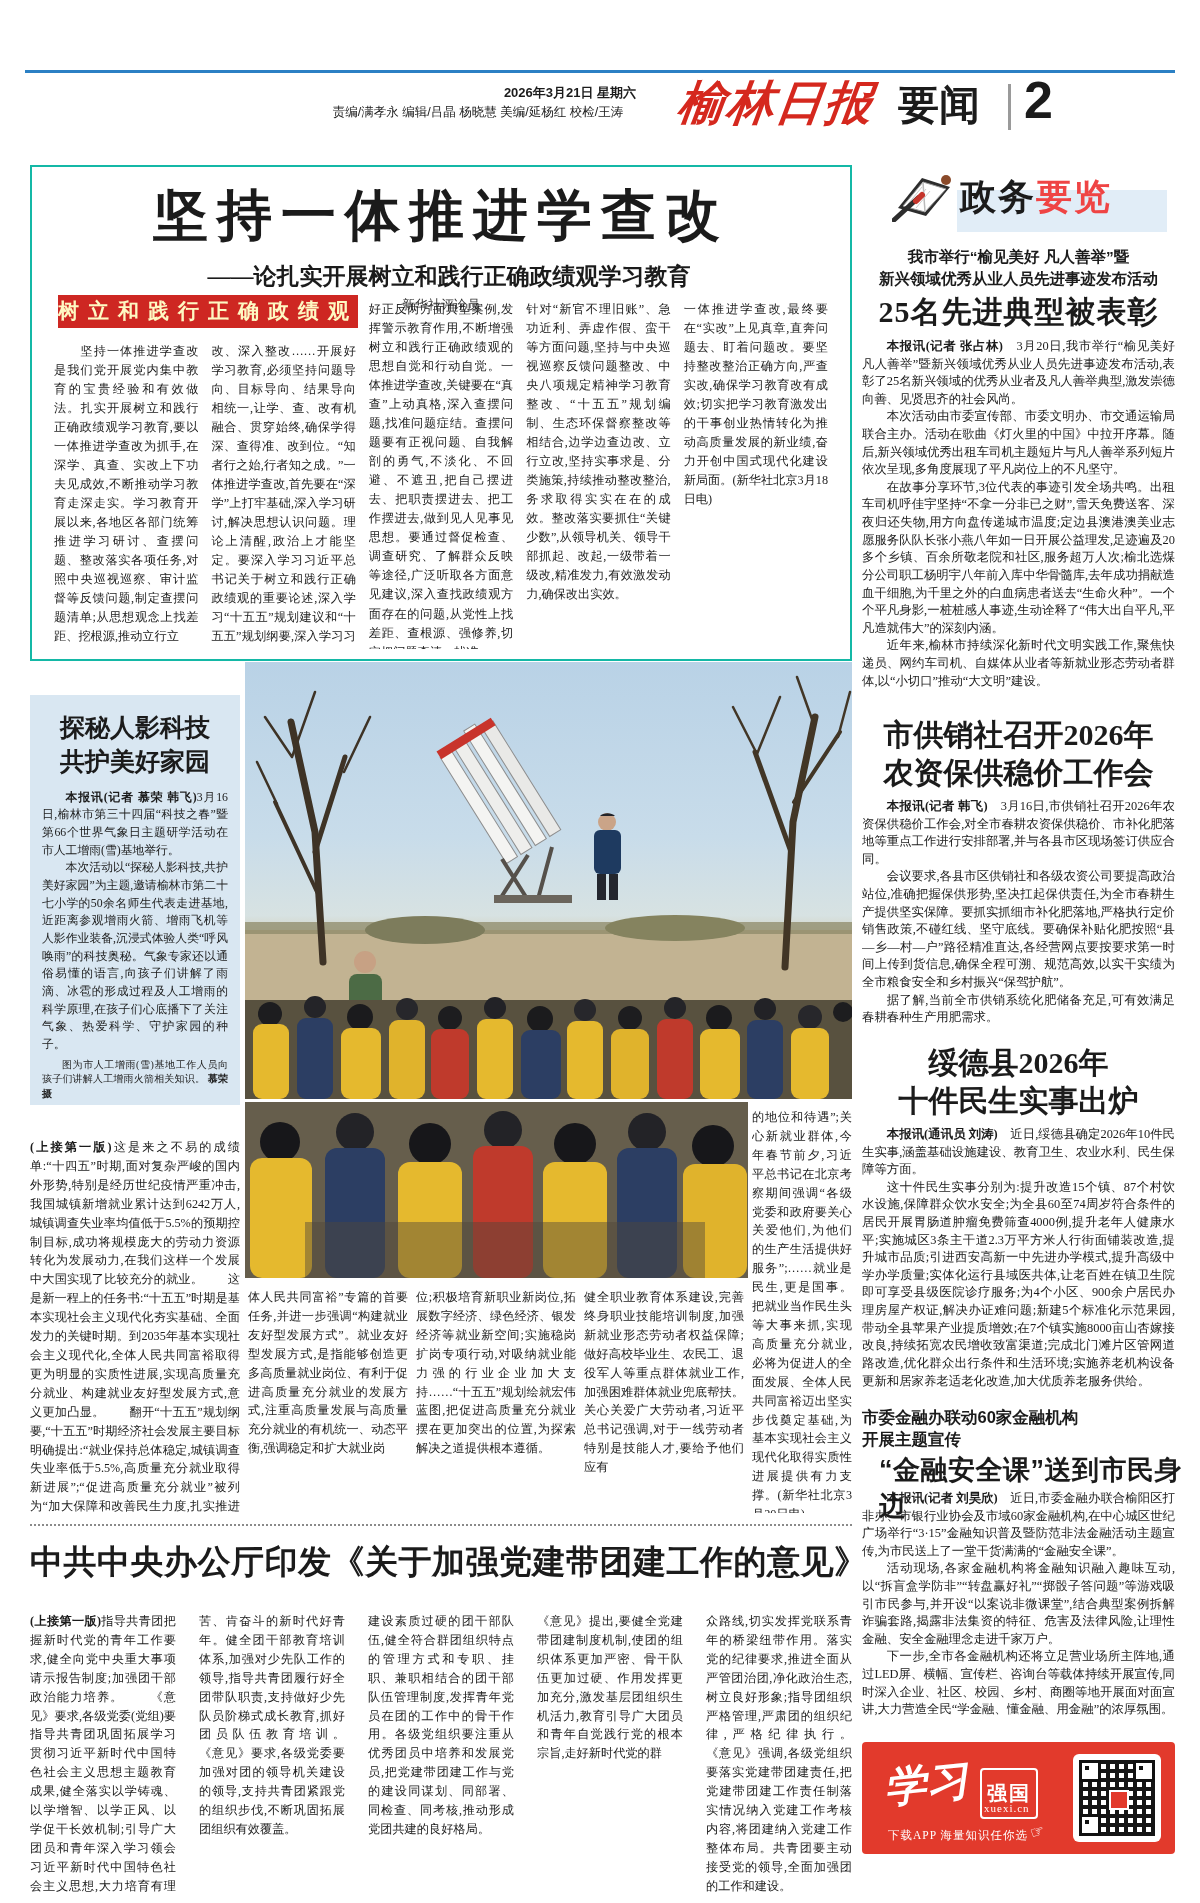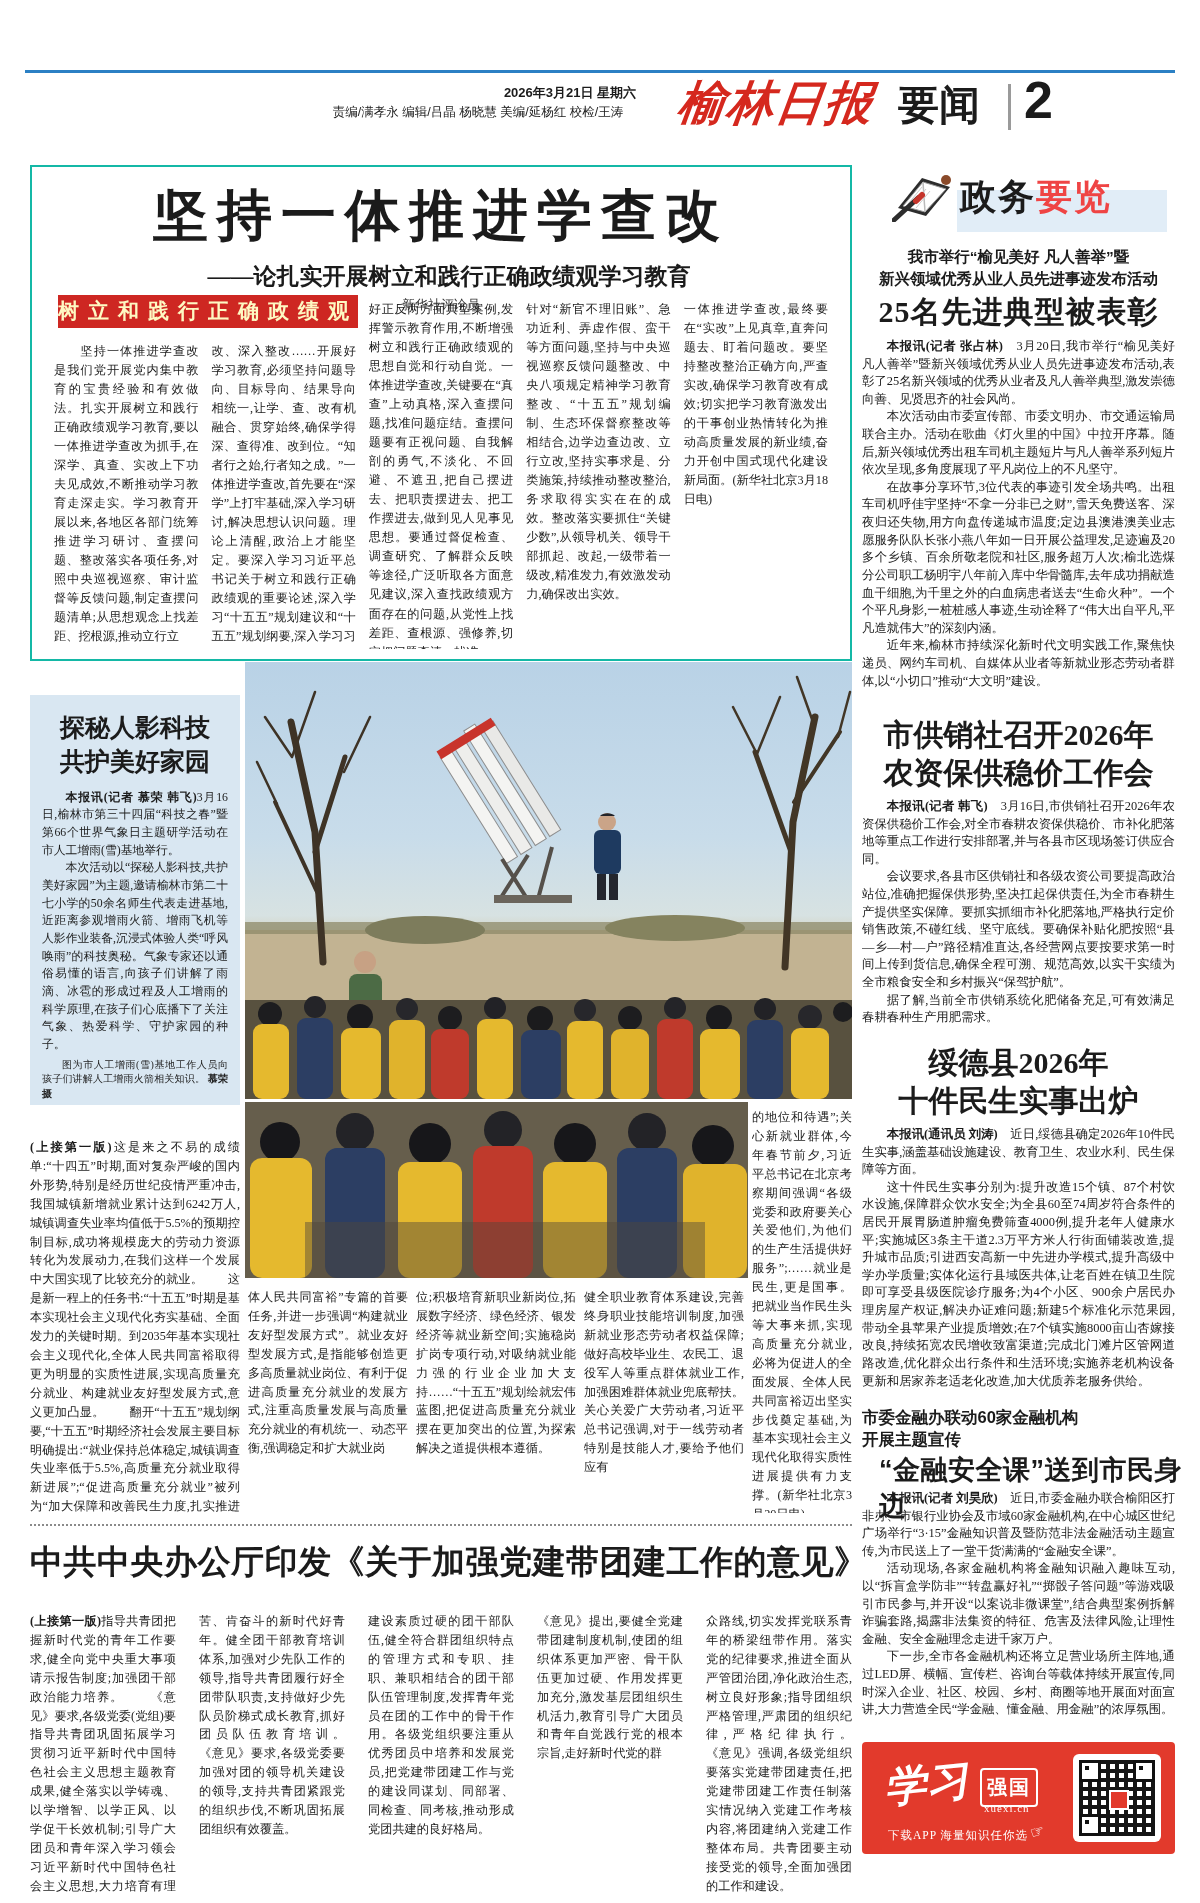--- a/index.html
+++ b/index.html
@@ -66,21 +66,21 @@
   #supply-body{top:798px;height:240px;}
   #suide-h{top:1044px;font-size:30px;font-weight:900;text-align:center;line-height:1.25;}
   #suide-body{top:1126px;height:266px;}
   #fin-kicker{top:1406px;font-size:16.5px;font-weight:bold;line-height:1.35;}
   #fin-h{top:1452px;font-size:27px;font-weight:700;letter-spacing:0.5px;margin-left:17px;}
   #fin-body{top:1490px;height:240px;}
   
   #xuexi{top:1742px;height:112px;background:#e23a2c;border-radius:4px;}
   #xx-script{position:absolute;left:22px;top:14px;color:#fff;font-size:42px;font-weight:900;font-style:italic;transform:rotate(-6deg);}
   #xx-box{position:absolute;left:118px;top:26px;border:2px solid #fff;border-radius:4px;color:#fff;
-          font-size:20px;font-weight:900;padding:4px 5px;letter-spacing:2px;}
+          font-size:20px;font-weight:900;padding:10px 5px;letter-spacing:2px;}
   #xx-domain{position:absolute;left:122px;top:60px;color:#fff;font-size:11px;letter-spacing:1px;}
   #xx-tag{position:absolute;left:26px;top:86px;color:#fff;font-size:11.5px;letter-spacing:1px;}
   #xx-hand{position:absolute;left:168px;top:80px;color:#fff;font-size:16px;transform:rotate(-15deg);}
   #xx-qr{position:absolute;right:14px;top:12px;width:88px;height:88px;background:#fff;border-radius:6px;padding:6px;box-sizing:border-box;}
   #xx-qr .grid{width:100%;height:100%;background-color:#fff;
     background-image:repeating-linear-gradient(0deg,#151515 0 4px,transparent 4px 9px),
                      repeating-linear-gradient(90deg,#151515 0 4px,#ffffff 4px 9px);}
   .finder{position:absolute;width:16px;height:16px;border:3px solid #111;background:#fff;}
   .finder i{position:absolute;left:3px;top:3px;width:4px;height:4px;background:#111;}
   #xx-qr .chip{position:absolute;left:36px;top:36px;width:16px;height:16px;background:#e23a2c;border:2px solid #fff;}

